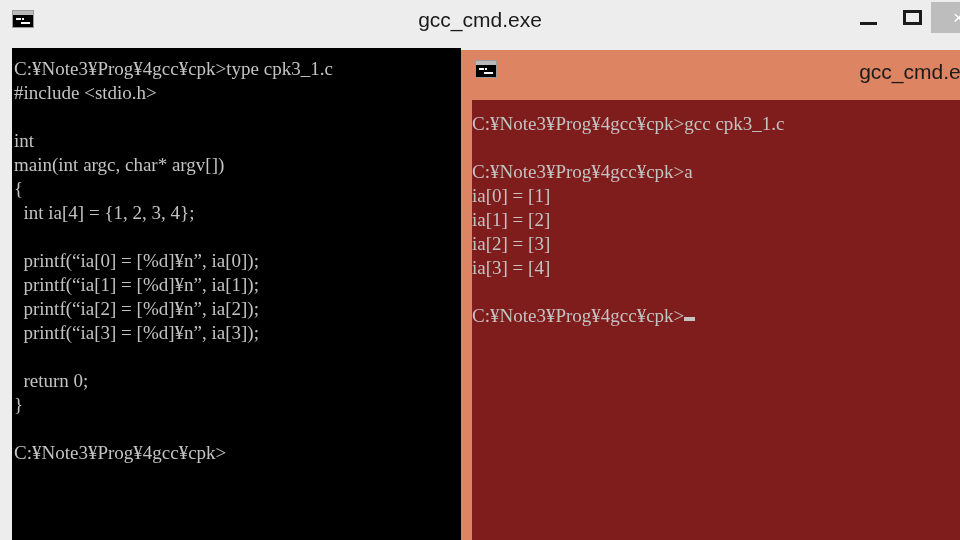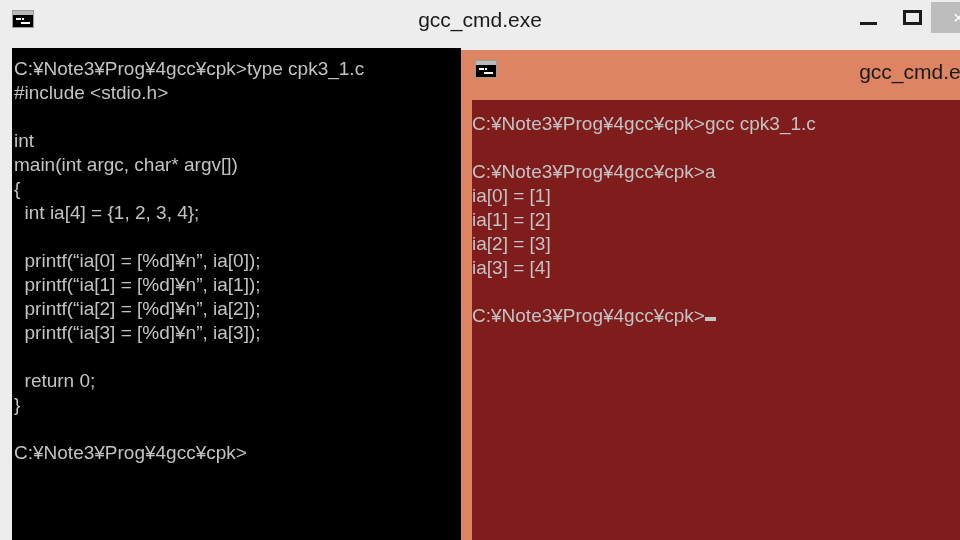--- a/index.html
+++ b/index.html
@@ -178,21 +178,21 @@
     height: 440px;
     background: #7f1d1d;
     overflow: hidden;
   }
 
   
   .term-lines {
     position: absolute;
     left: 2px;
     top: 9px;
-    font-family: Liberation Sans, sans-serif;
+    font-family: Liberation Serif, serif;
     font-size: 19px;
     line-height: 24px;
     color: #c3c3c3;
     white-space: pre;
   }
   .front-term .term-lines {
     left: 0px;
     top: 12px;
   }
   .term-lines .line {

